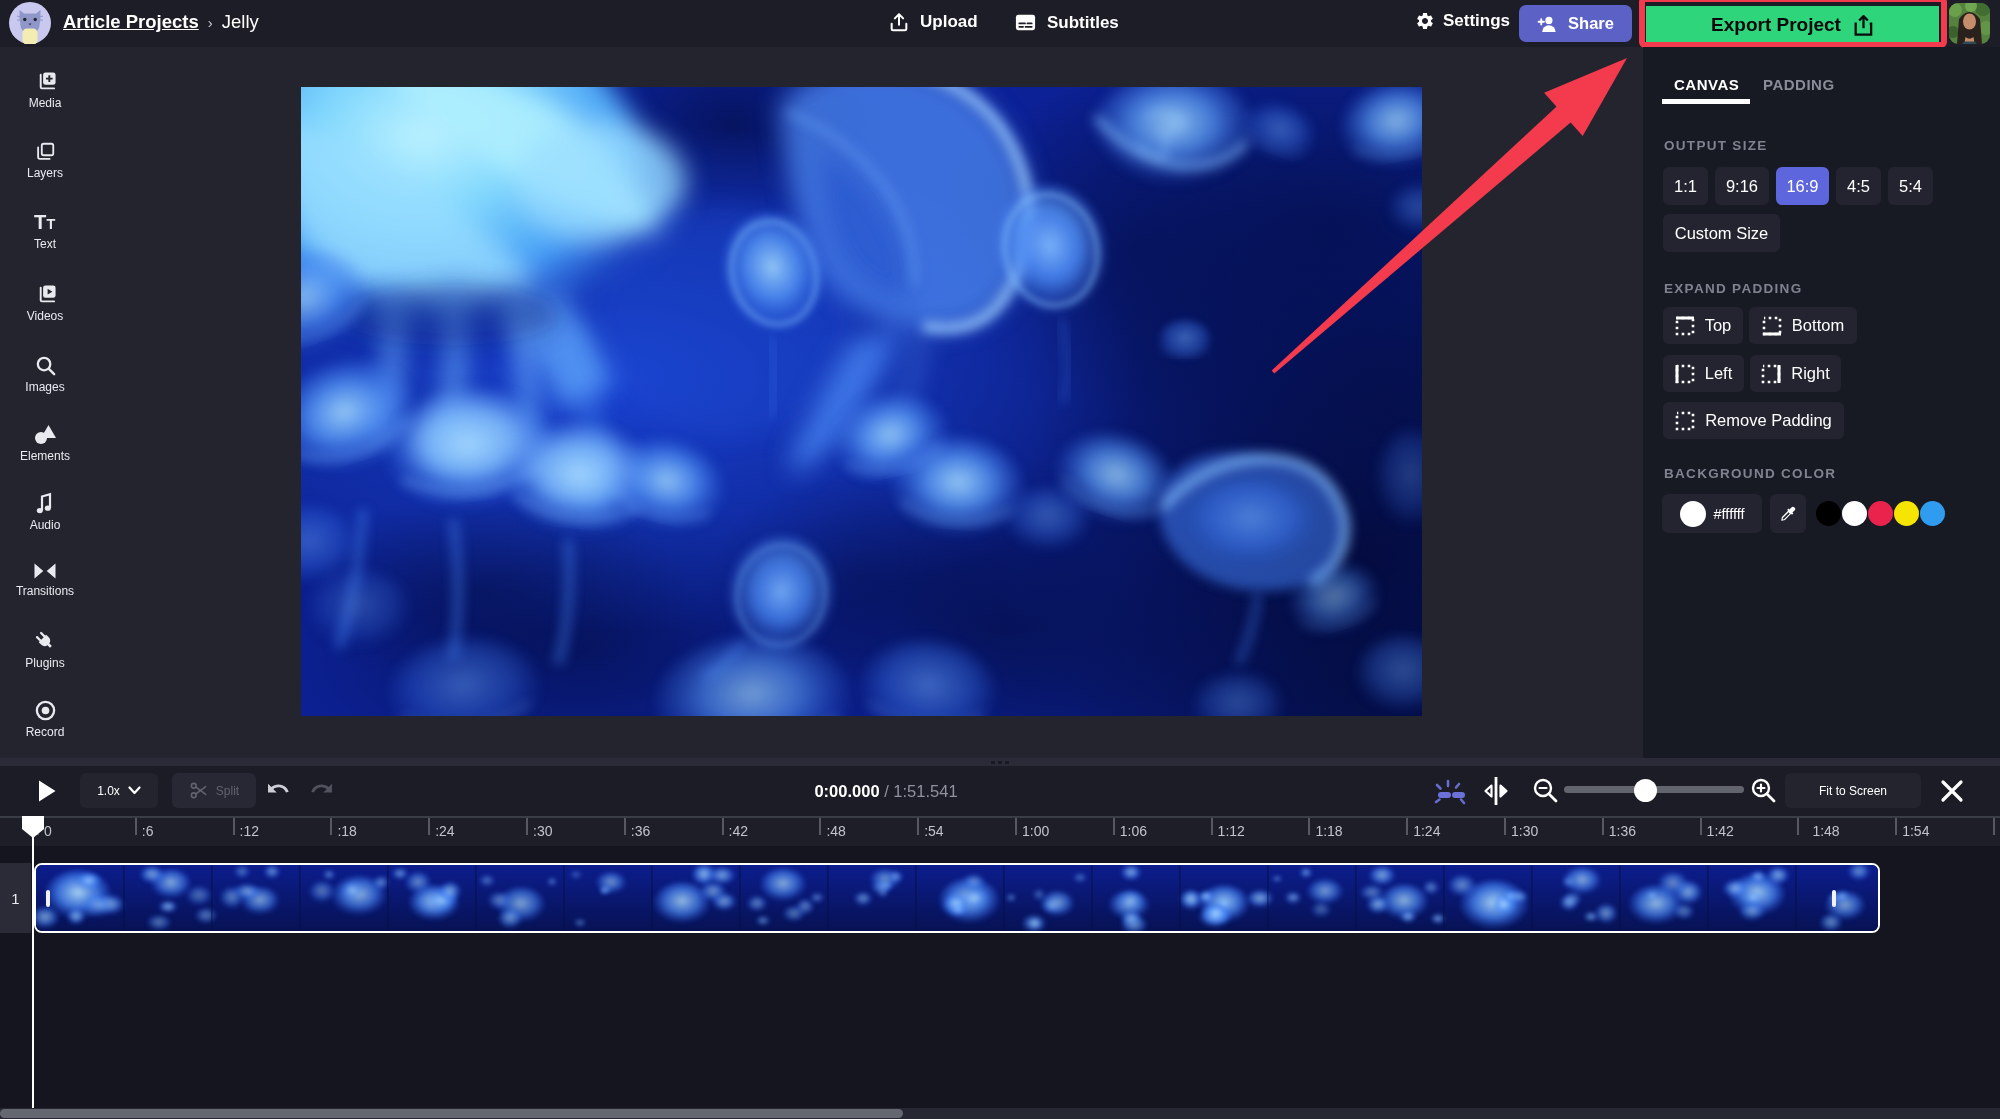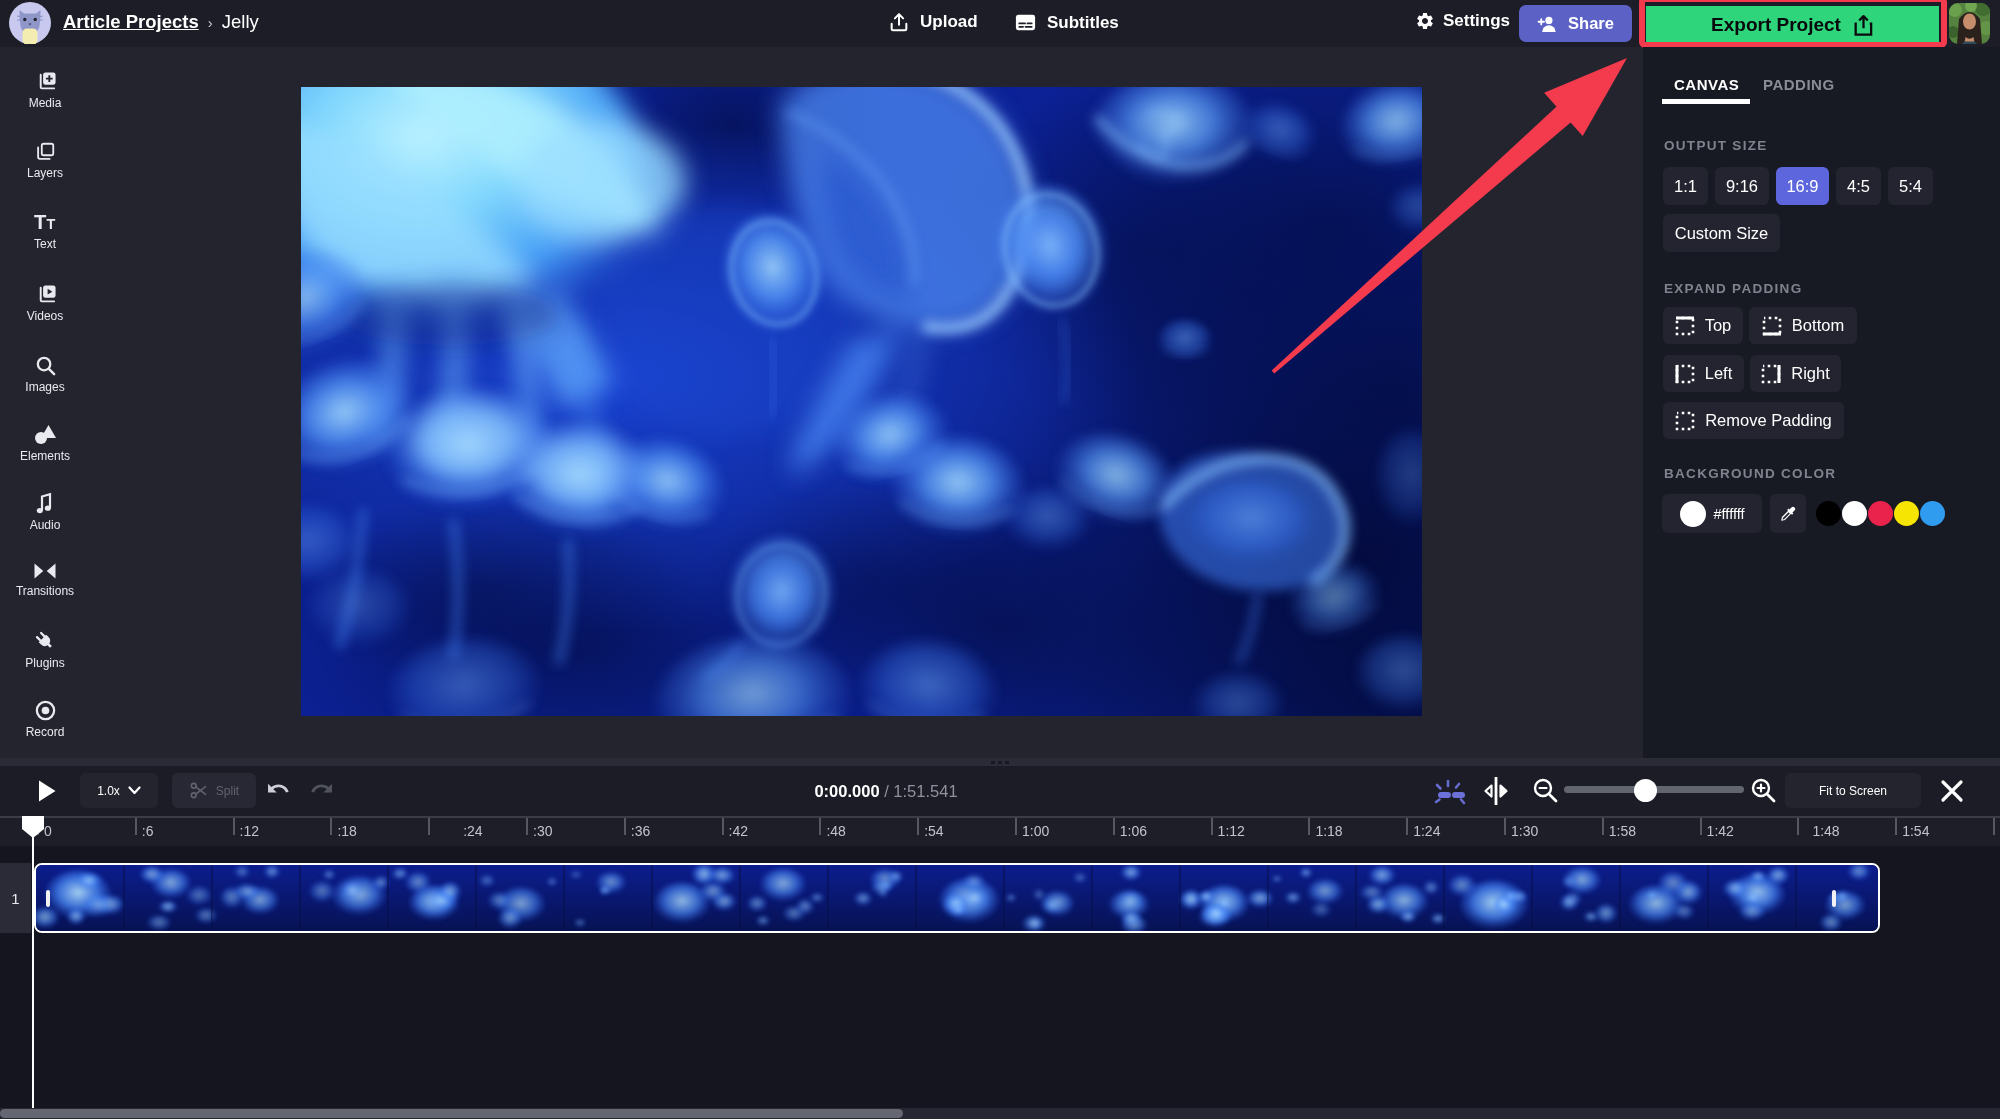--- a/index.html
+++ b/index.html
@@ -486,21 +486,21 @@
   <div id="ruler" class="abs">
       <span class="tick" style="left: 37px;"></span>
       <span class="ticklbl" style="left: 44px;">0</span>
       <span class="tick" style="left: 134.8px;"></span>
       <span class="ticklbl" style="left: 141.8px;">:6</span>
       <span class="tick" style="left: 232.6px;"></span>
       <span class="ticklbl" style="left: 239.6px;">:12</span>
       <span class="tick" style="left: 330.4px;"></span>
       <span class="ticklbl" style="left: 337.4px;">:18</span>
       <span class="tick" style="left: 428.2px;"></span>
-      <span class="ticklbl" style="left: 435.2px; margin-left: 28px;">:24</span>
+      <span class="ticklbl" style="left: 435.2px;">:24</span>
       <span class="tick" style="left: 526px;"></span>
       <span class="ticklbl" style="left: 533px;">:30</span>
       <span class="tick" style="left: 623.8px;"></span>
       <span class="ticklbl" style="left: 630.8px;">:36</span>
       <span class="tick" style="left: 721.6px;"></span>
       <span class="ticklbl" style="left: 728.6px;">:42</span>
       <span class="tick" style="left: 819.4px;"></span>
       <span class="ticklbl" style="left: 826.4px;">:48</span>
       <span class="tick" style="left: 917.2px;"></span>
       <span class="ticklbl" style="left: 924.2px;">:54</span>
@@ -510,21 +510,21 @@
       <span class="ticklbl" style="left: 1119.8px;">1:06</span>
       <span class="tick" style="left: 1210.6px;"></span>
       <span class="ticklbl" style="left: 1217.6px;">1:12</span>
       <span class="tick" style="left: 1308.4px;"></span>
       <span class="ticklbl" style="left: 1315.4px;">1:18</span>
       <span class="tick" style="left: 1406.2px;"></span>
       <span class="ticklbl" style="left: 1413.2px;">1:24</span>
       <span class="tick" style="left: 1504px;"></span>
       <span class="ticklbl" style="left: 1511px;">1:30</span>
       <span class="tick" style="left: 1601.8px;"></span>
-      <span class="ticklbl" style="left: 1608.8px;">1:58</span>
+      <span class="ticklbl" style="left: 1608.8px;">1:36</span>
       <span class="tick" style="left: 1699.6px;"></span>
       <span class="ticklbl" style="left: 1706.6px;">1:42</span>
       <span class="tick" style="left: 1797.4px;"></span>
       <span class="ticklbl" style="left: 1804.4px; margin-left: 8px;">1:48</span>
       <span class="tick" style="left: 1895.2px;"></span>
       <span class="ticklbl" style="left: 1902.2px;">1:54</span>
       <span class="tick" style="left: 1993px;"></span>
     </div>
 
   <div id="trackarea" class="abs">

